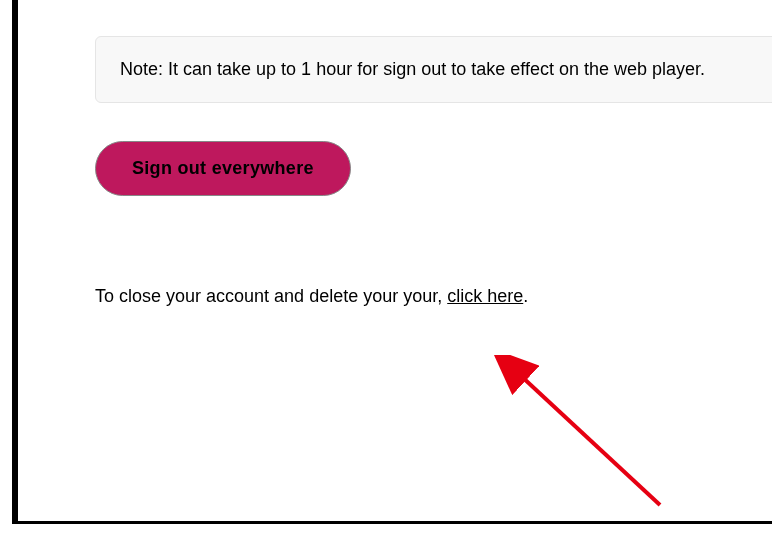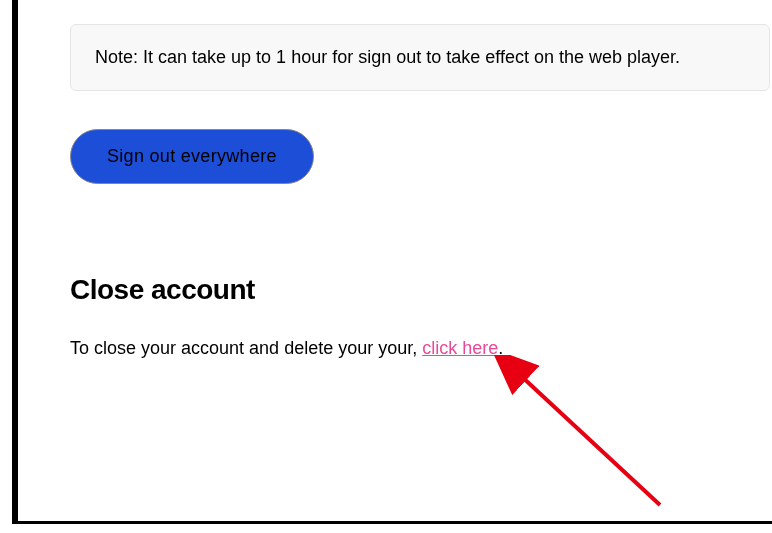--- a/index.html
+++ b/index.html
@@ -26,66 +26,67 @@
     .bottom-border {
       position: absolute;
       left: 12px;
       top: 521px;
       width: 760px;
       height: 3px;
       background: #000000;
     }
     .content {
       padding-left: 70px;
-      padding-top: 24px;
+      padding-top: 36px;
+      margin-left: 25px;
     }
     .note-box {
       background: #f8f8f8;
       border: 1px solid #e5e5e5;
       border-radius: 6px;
       padding: 22px 24px;
       width: 700px;
       margin-bottom: 38px;
     }
     .note-text {
       font-size: 18px;
       color: #000000;
       font-weight: 400;
     }
     .note-label {
       font-weight: 500;
     }
     .signout-button {
       display: inline-block;
-      background: #1d4ed8;
+      background: #be185d;
       border: 1px solid #878787;
       border-radius: 30px;
       padding: 16px 36px;
       font-size: 18px;
-      font-weight: 400;
+      font-weight: 700;
       color: #000000;
       cursor: pointer;
       letter-spacing: 0.3px;
       margin-bottom: 90px;
     }
     .section-heading {
       font-size: 28px;
       font-weight: 800;
       color: #000000;
       margin-bottom: 32px;
       letter-spacing: -0.5px;
     }
     .section-text {
       font-size: 18px;
       color: #000000;
       font-weight: 400;
     }
     .link {
       text-decoration: underline;
-      color: #ec4899;
+      color: #000000;
       cursor: pointer;
     }
     .arrow-annotation {
       position: absolute;
       left: 460px;
       top: 355px;
       pointer-events: none;
     }
   </style>
 </head>
@@ -95,21 +96,20 @@
 <div class="bottom-border"></div>
 
 <div class="content">
 
   <div class="note-box">
     <span class="note-text"><span class="note-label">Note:</span><span> It can take up to 1 hour for sign out to take effect on the web player.</span></span>
   </div>
 
   <button class="signout-button">Sign out everywhere</button>
 
-  <h2 class="section-heading">Close account</h2>
 
   <p class="section-text"><span>To close your account and delete your your, </span><a class="link">click here</a><span>.</span></p>
 
 </div>
 
 <svg class="arrow-annotation" width="220" height="170" viewBox="0 0 220 170">
   <defs>
     <marker id="arrowhead" markerWidth="12" markerHeight="10" refX="2" refY="5" orient="auto">
       <polygon points="0 0, 12 5, 0 10" fill="#e60012"></polygon>
     </marker>

